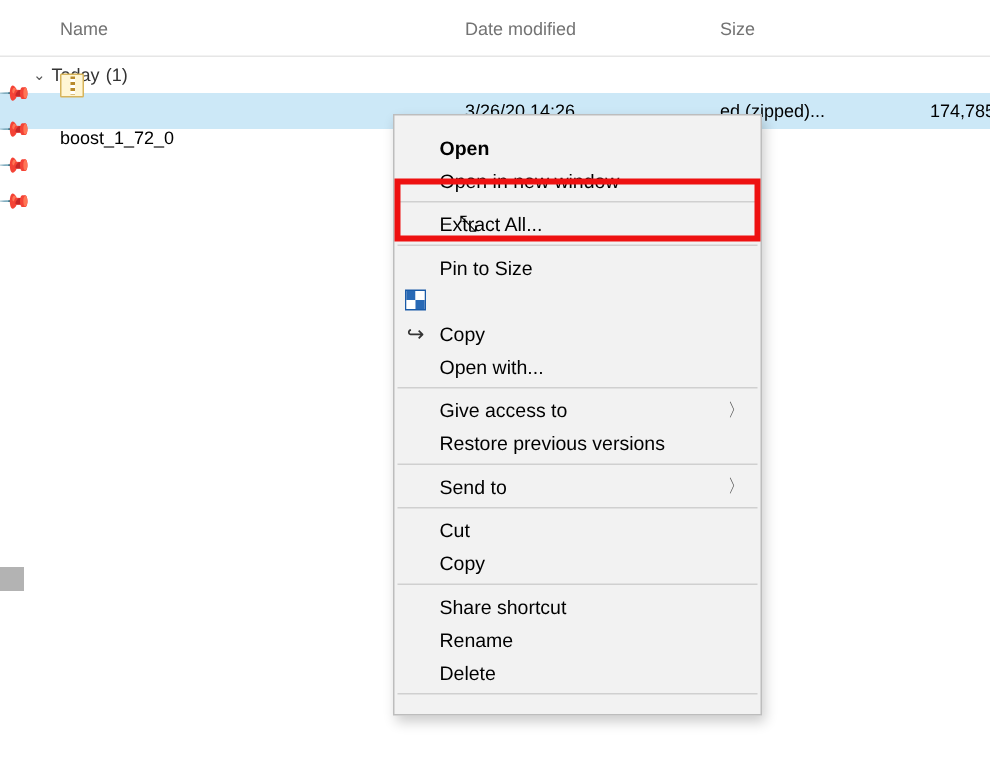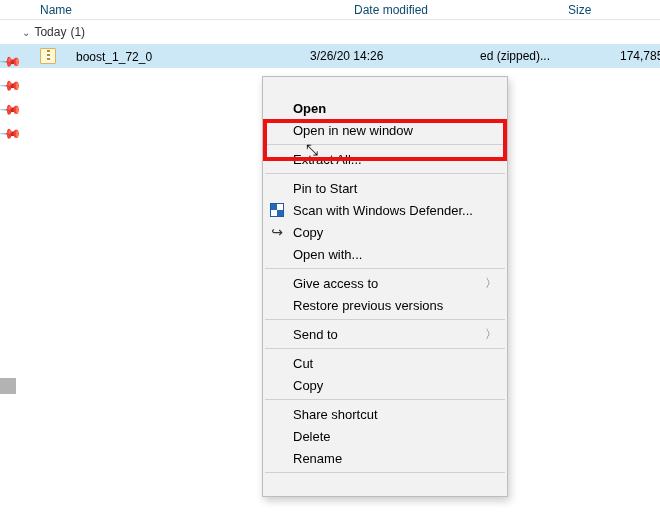--- a/index.html
+++ b/index.html
@@ -9,25 +9,24 @@
     background: #fff;
     color: #000;
     width: 660px;
     height: 516px;
     overflow: hidden;
     position: relative;
   }
   .header-row {
     display: flex;
     align-items: center;
-    height: 20px;
+    height: 38px;
     border-bottom: 1px solid #e6e6e6;
-    color: #0c4a6e;
-    font-size: 12px;
-    gap: 44px;
+    color: #737373;
+    font-size: 12px;
   }
   .col-name   { flex: 0 0 310px; padding-left: 40px; }
   .col-date   { flex: 0 0 170px; }
   .col-type   { flex: 0 0 140px; }
   .col-size   { flex: 0 0 100px; }
   .files-area { position: relative; }
   .group-row {
     display: flex;
     align-items: center;
     height: 24px;
@@ -37,21 +36,21 @@
     gap: 4px;
   }
   .chevron { font-size: 10px; color: #555; }
   .file-row {
     display: flex;
     align-items: center;
     height: 24px;
     background: #cce8f7;
     font-size: 12px;
   }
-  .file-row .col-name { display:flex; align-items:flex-end; gap:20px; }
+  .file-row .col-name { display:flex; align-items:flex-start; gap:20px;flex-direction:column; }
   .zip-icon {
     width: 16px; height: 16px;
     background: #fff6d5;
     border: 1px solid #d7b45b;
     position: relative;
     border-radius: 1px;
   }
   .zip-icon::after {
     content: "";
     position: absolute;
@@ -75,21 +74,21 @@
     background: #b3b3b3;
   }
   .context-menu {
     position: absolute;
     left: 262px;
     top: 76px;
     width: 246px;
     background: #f2f2f2;
     border: 1px solid #bdbdbd;
     box-shadow: 2px 4px 8px rgba(0,0,0,0.2);
-    padding: 20px 0;
+    padding: 10px 0;
     font-size: 13px;
   }
   .menu-item {
     display: flex;
     align-items: center;
     height: 22px;
     padding: 0 28px 0 30px;
     position: relative;
     color: #000;
   }
@@ -168,31 +167,30 @@
 </div>
 
 <div class="left-marker"></div>
 
 <div class="context-menu">
   <div class="menu-item bold">Open</div>
   <div class="menu-item">Open in new window</div>
   <div class="menu-sep"></div>
   <div class="menu-item">Extract All...</div>
   <div class="menu-sep"></div>
-  <div class="menu-item">Pin to Start</div>
+  <div class="menu-item">Pin to Size</div>
   <div class="menu-item">
     <span class="menu-icon">
       <span class="shield-icon">
           <div></div>
           <div></div>
           <div></div>
           <div></div>
         </span>
     </span>
-    <span>Scan with Windows Defender...</span>
   </div>
   <div class="menu-item">
     <span class="menu-icon share-icon">↪</span>
     <span>Copy</span>
   </div>
   <div class="menu-item">Open with...</div>
   <div class="menu-sep"></div>
   <div class="menu-item">
     <span>Give access to</span>
     <span class="arrow">〉</span>
@@ -201,19 +199,19 @@
   <div class="menu-sep"></div>
   <div class="menu-item">
     <span>Send to</span>
     <span class="arrow">〉</span>
   </div>
   <div class="menu-sep"></div>
   <div class="menu-item">Cut</div>
   <div class="menu-item">Copy</div>
   <div class="menu-sep"></div>
   <div class="menu-item">Share shortcut</div>
+  <div class="menu-item">Rename</div>
   <div class="menu-item">Delete</div>
-  <div class="menu-item">Rename</div>
   <div class="menu-sep"></div>
 </div>
 
 <div class="highlight-box"></div>
 <div class="cursor">⤡</div>
 
 </body></html>

